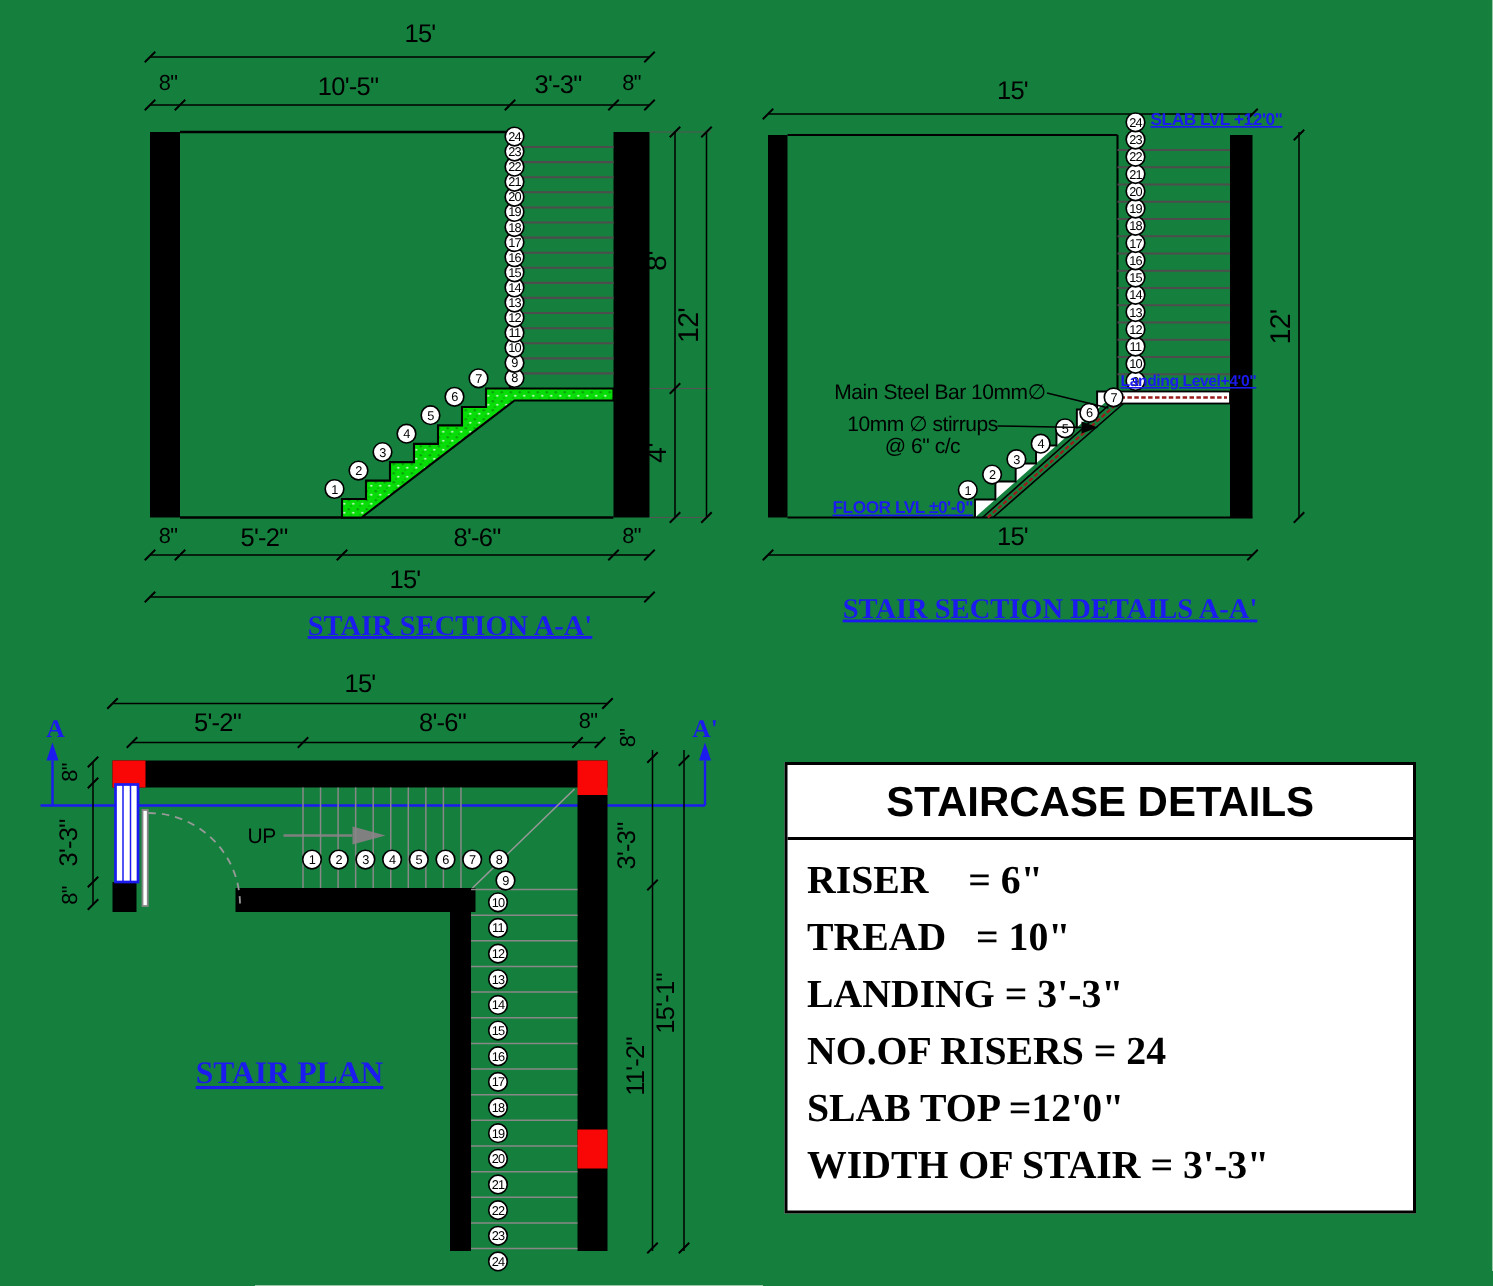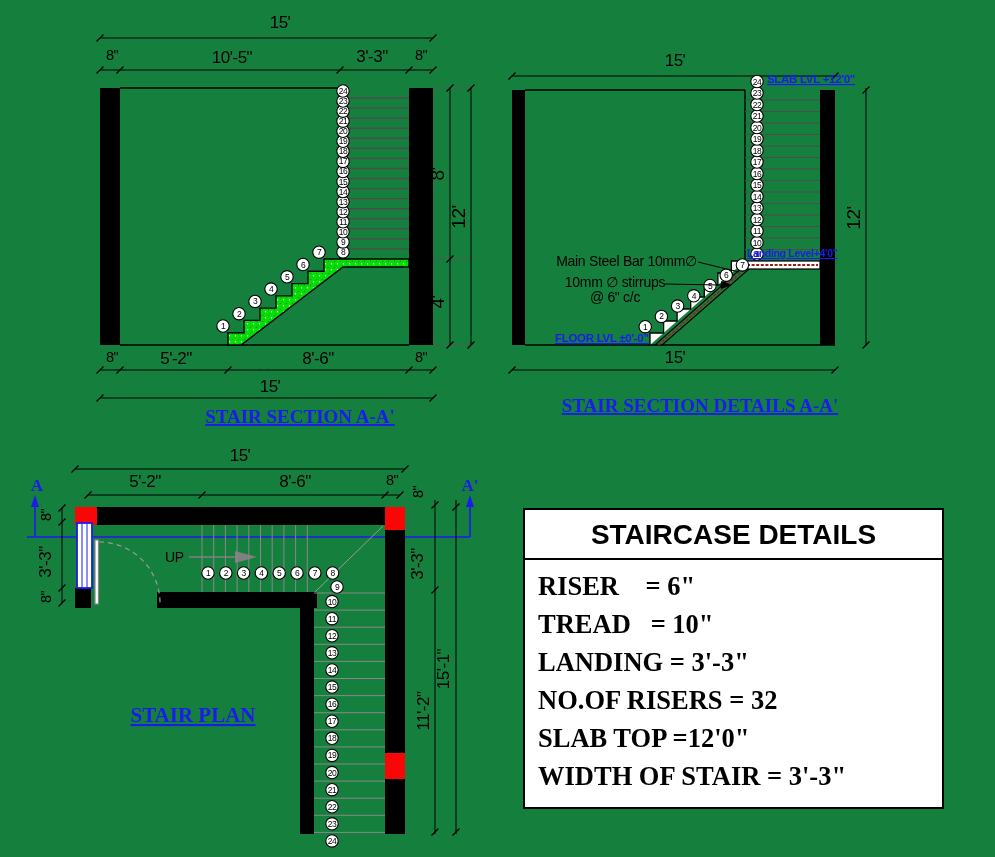--- a/index.html
+++ b/index.html
@@ -387,19 +387,19 @@
 
     <text class="d-title" x="178" y="277" text-anchor="middle" text-decoration="underline" style="font-size:21px">STAIR PLAN</text>
   </svg>
 
   <div class="details-box">
     <div class="details-title">STAIRCASE DETAILS</div>
     <div class="details-rows">
       <div class="details-row">RISER    = 6"</div>
       <div class="details-row">TREAD   = 10"</div>
       <div class="details-row">LANDING = 3'-3"</div>
-      <div class="details-row">NO.OF RISERS = 32</div>
+      <div class="details-row">NO.OF RISERS = 24</div>
       <div class="details-row">SLAB TOP =12'0"</div>
       <div class="details-row">WIDTH OF STAIR = 3'-3"</div>
     </div>
   </div>
 
 </div>
 
 </body></html>

